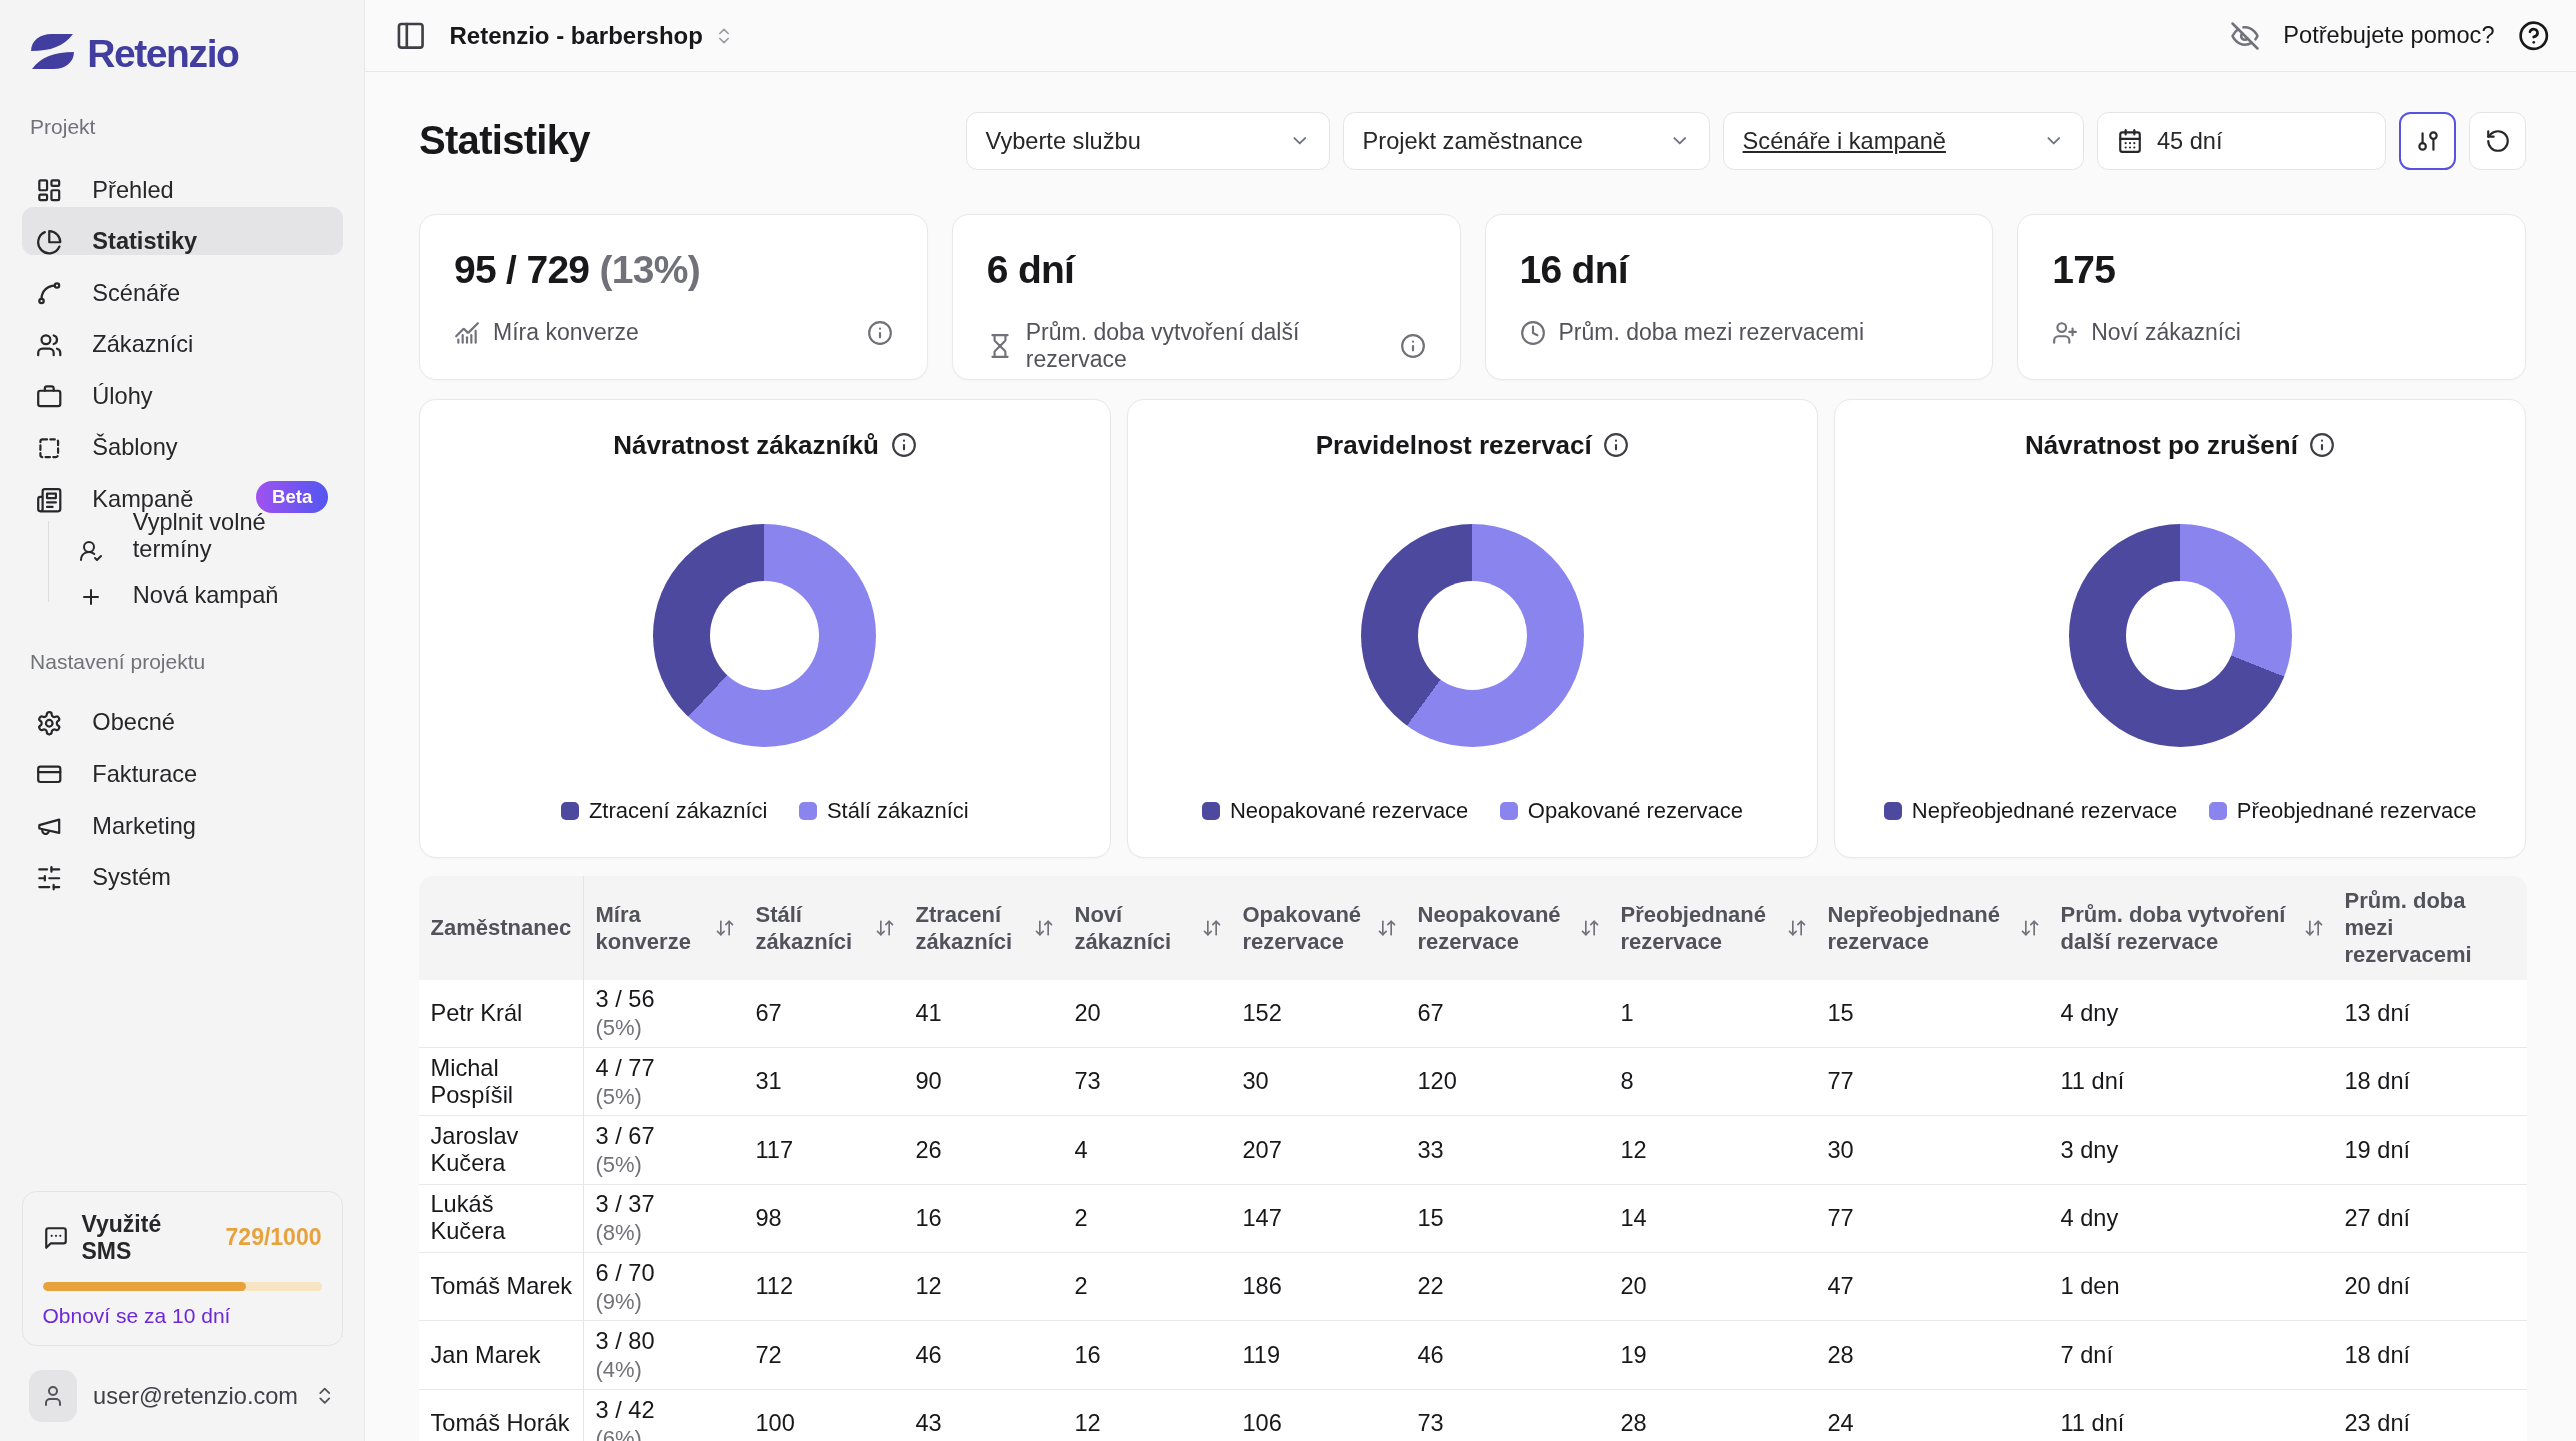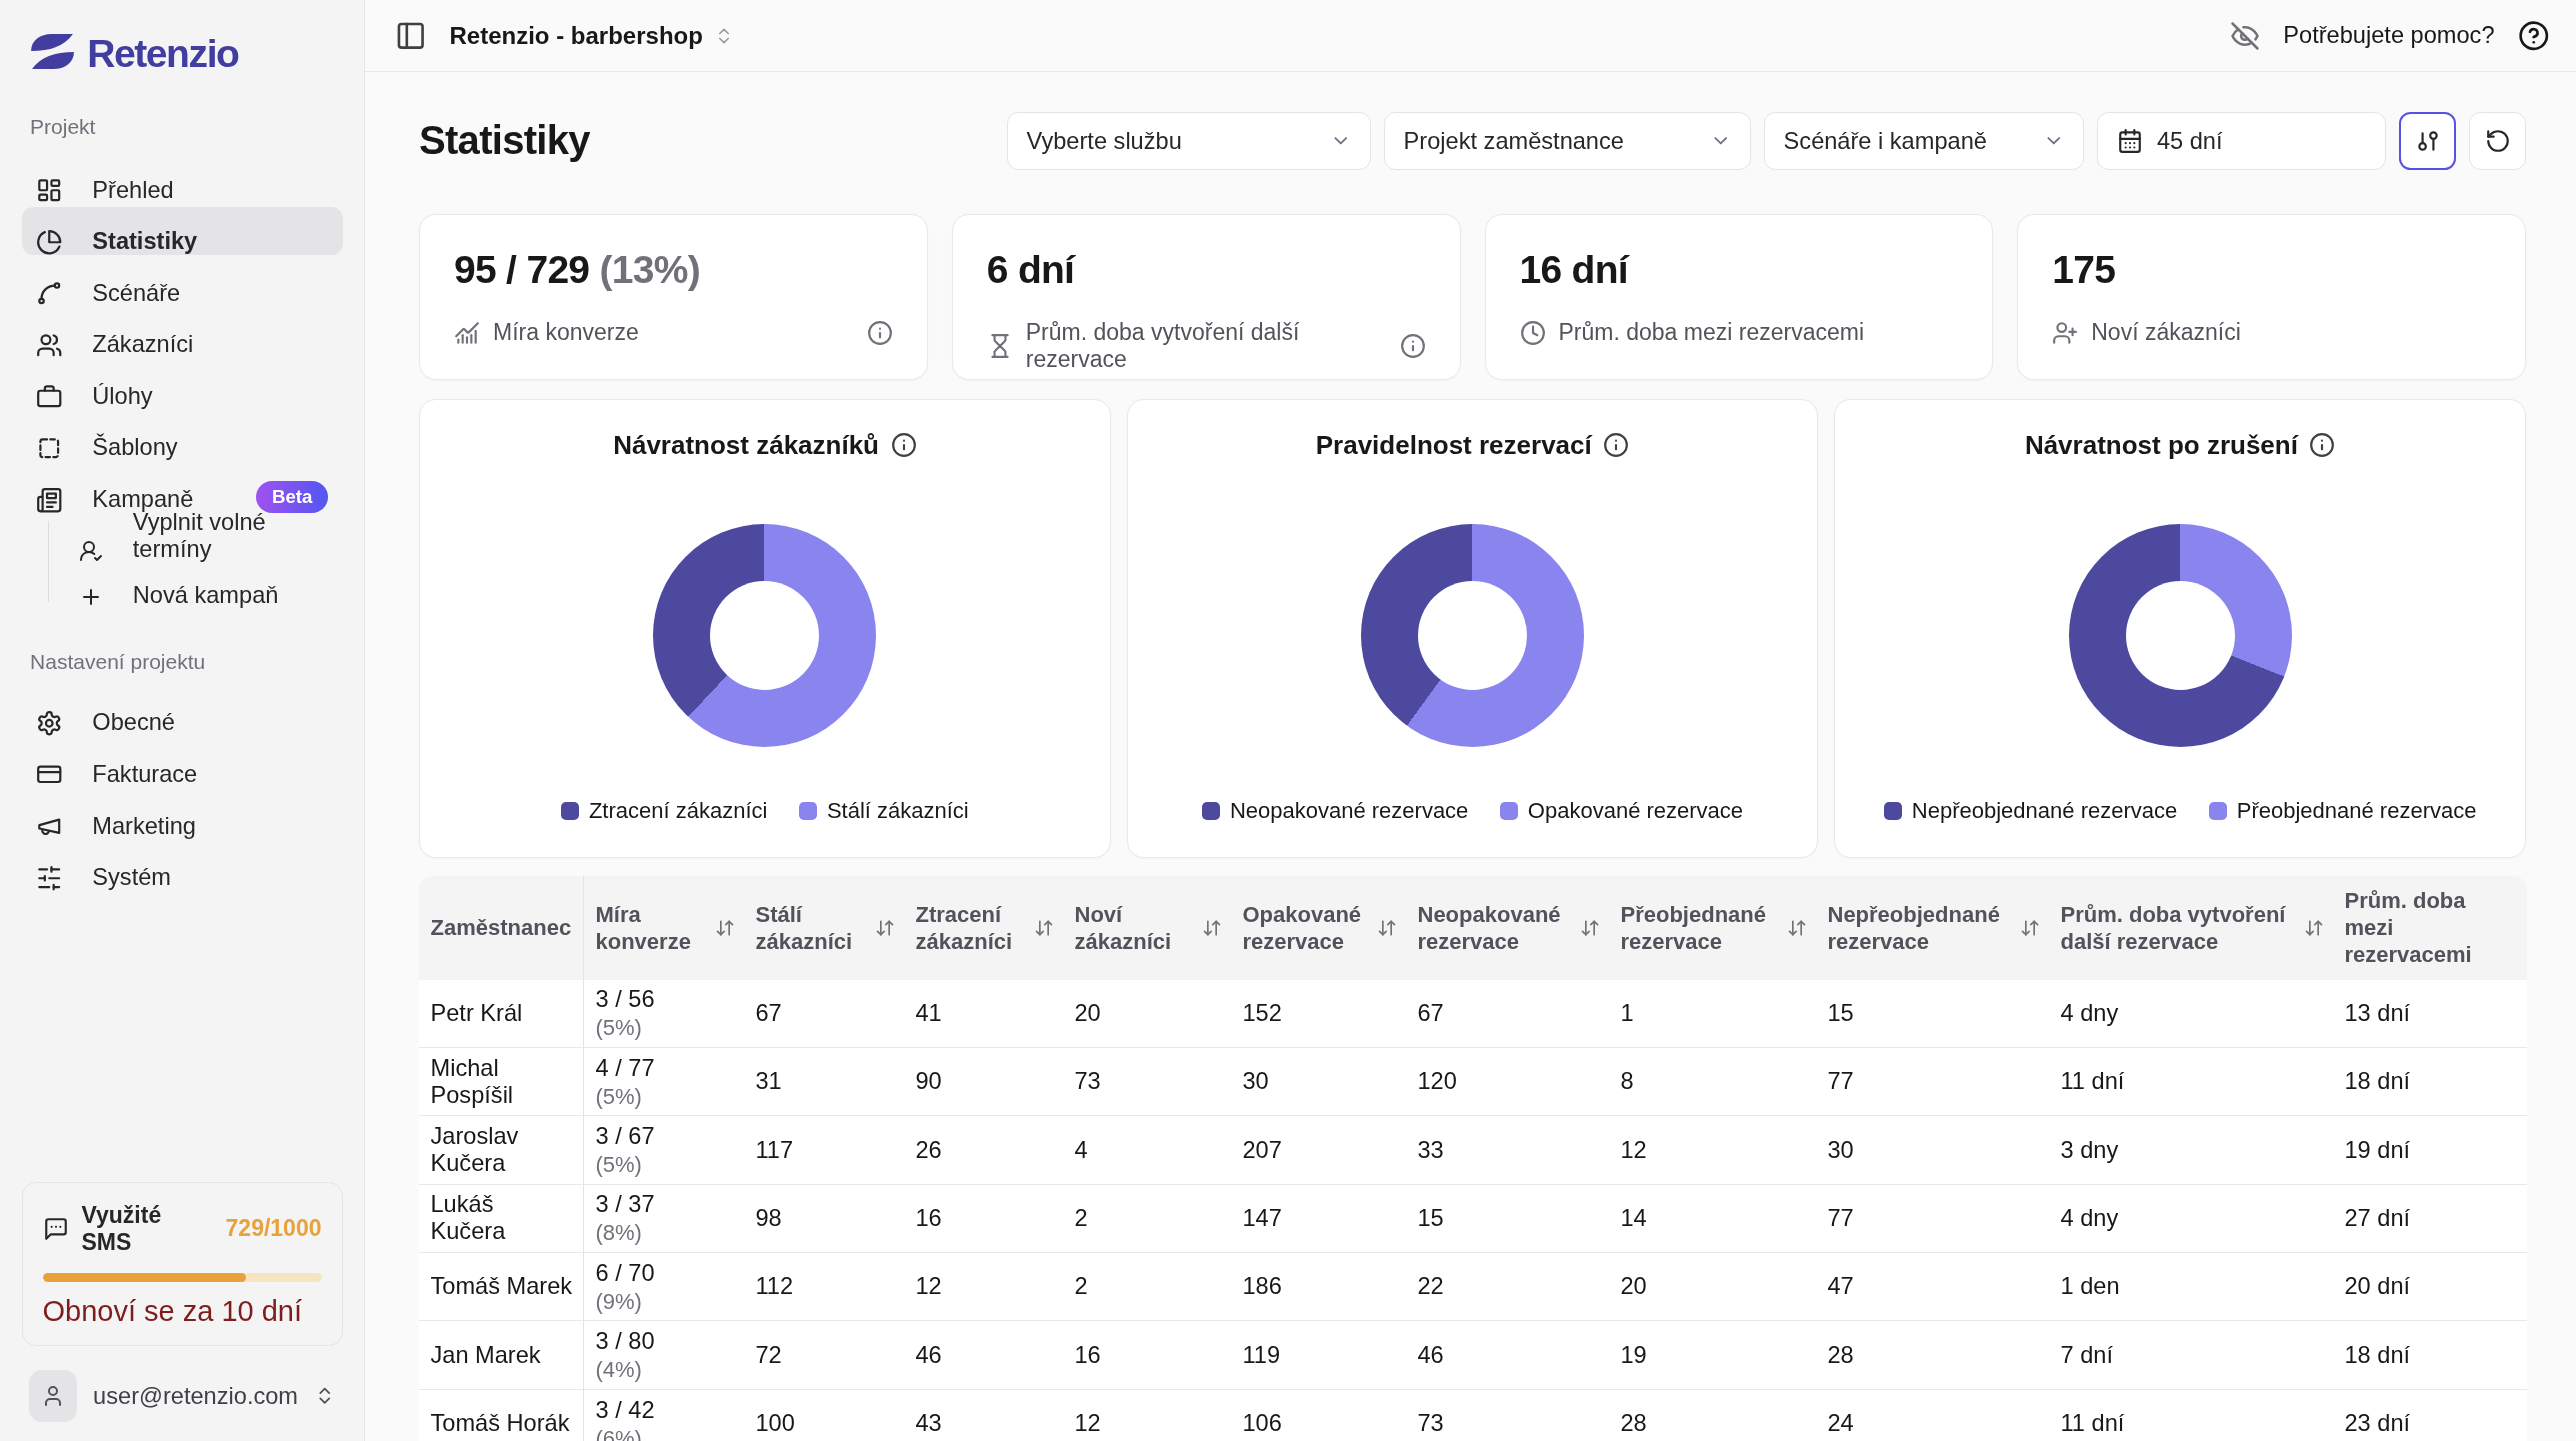--- a/index.html
+++ b/index.html
@@ -30,21 +30,21 @@
   .sub-group::before { content:""; position:absolute; left:0; top:4.3px; bottom:7.2px; width:1.4px; background:#DCDCE0; }
   .sub-group .nav-item { height:46px; margin-bottom:0.7px; }
   .sub-group .nav-item .icon { width:24px; height:24px; }
 
   .sms-card { margin-top:auto; border:1.4px solid #E4E4E7; border-radius:14.3px; padding:19px 20px 17px; }
   .sms-head { display:flex; align-items:center; gap:13px; font-size:23px; font-weight:600; color:#27272A; }
   .sms-head .icon { width:26px; height:26px; }
   .sms-count { margin-left:auto; color:#E8A23C; font-weight:700; }
   .progress { height:9.3px; border-radius:715px; background:#F6E4C2; margin:17px 0 13px; overflow:hidden; }
   .progress-fill { height:100%; border-radius:715px; background:#E8A23C; }
-  .sms-renew { font-size:29px; color:#7f1d1d; }
+  .sms-renew { font-size:21px; color:#6d28d9; }
   .user-row { display:flex; align-items:center; gap:15.8px; margin:24px 7.2px 1.4px; cursor:pointer; }
   .avatar { width:52px; height:52px; border-radius:13px; background:#E4E4E7; display:flex;
     align-items:center; justify-content:center; color:#52525B; }
   .avatar .icon { width:24px; height:24px; }
   .user-email { font-size:23.6px; color:#3F3F46; }
   .user-caret { margin-left:auto; width:21.5px; height:21.5px; color:#52525B; }
 
   
   .main { flex:1; display:flex; flex-direction:column; min-width:0; }
   .topbar { height:72px; flex:none; display:flex; align-items:center; gap:23px;
@@ -57,21 +57,21 @@
   .tb-help-text { font-size:23.6px; font-weight:500; }
   .tb-help-icon { width:31.5px; height:31.5px; color:#18181B; cursor:pointer; }
 
   .content { padding:40px 50px 0 54px; }
   .title-row { display:flex; justify-content:space-between; align-items:flex-start; }
   h1 { margin:5.7px 0 0; font-size:40px; font-weight:800; letter-spacing:-0.7px; }
   .filters { display:flex; gap:13px; }
   .select { height:58px; border:1.4px solid #E4E4E7; border-radius:11.5px; background:#fff;
     display:flex; align-items:center; padding:0 18.6px; font-size:23.6px; color:#27272A; cursor:pointer; }
   .select .chev { margin-left:auto; width:21.5px; height:21.5px; color:#6B7280; }
-  .w-service { width:364px; } .w-emp { width:367px; } .w-scen { width:320px; }
+  .w-service { width:364px; } .w-emp { width:367px; } .w-scen { width:361px;text-decoration:underline; }
   .w-date { width:289px; gap:14.3px; }
   .cal-icon { width:26px; height:26px; }
   .icon-btn { width:57px; height:58px; border:1.4px solid #E4E4E7; border-radius:11.5px; background:#fff;
     display:flex; align-items:center; justify-content:center; padding:0; color:#27272A; cursor:pointer; }
   .icon-btn .icon { width:26px; height:26px; }
   .icon-btn.active { border:2.1px solid #5752E0; }
   .rot90 svg { transform:rotate(90deg); }
 
   .cards-row { display:grid; grid-template-columns:repeat(4,1fr); gap:24px; margin-top:44px; }
   .stat-card { background:#fff; border:1.4px solid #E9E9EB; border-radius:17px; height:166px;

